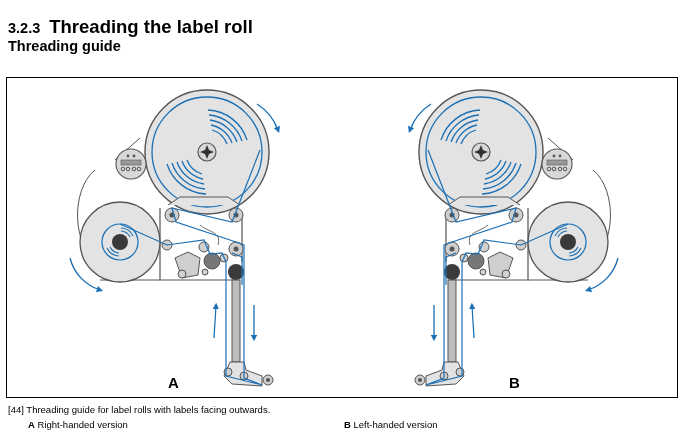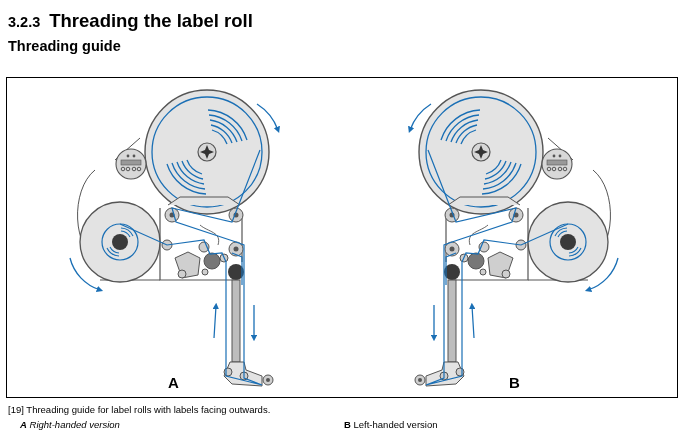--- a/index.html
+++ b/index.html
@@ -1,18 +1,18 @@
 <!DOCTYPE html>
 <html><head>
 <meta charset="utf-8">
 <style>
   html, body { margin: 0; padding: 0; background: #ffffff; }
   body { width: 688px; height: 436px; position: relative; overflow: hidden;
          font-family: "Liberation Sans", sans-serif; color: #000; }
-  .h1 { position: absolute; left: 8px; top: 10px; font-size: 18.5px; font-weight: bold; white-space: nowrap; }
+  .h1 { position: absolute; left: 8px; top: 16px; font-size: 18.5px; font-weight: bold; white-space: nowrap; }
   .h1 .num { font-size: 14.5px; margin-right: 9px; }
   .h2 { position: absolute; left: 8px; top: 38px; font-size: 14.5px; font-weight: bold; }
   .frame { position: absolute; left: 6px; top: 77px; width: 672px; height: 321px; border: 1px solid #000; box-sizing: border-box; }
   svg.fig { position: absolute; left: 0; top: 0; }
   .cap { position: absolute; font-size: 9.5px; white-space: nowrap; }
   .cap b { font-weight: bold; }
 </style>
 </head>
 <body>
 
@@ -115,23 +115,23 @@
     </g>
   <g transform="translate(688,0) scale(-1,1)">
       <use href="#machine"></use>
     </g>
 
   <text x="168" y="388" font-family="Liberation Sans, sans-serif" font-size="15" font-weight="bold">A</text>
   <text x="509" y="388" font-family="Liberation Sans, sans-serif" font-size="15" font-weight="bold">B</text>
 </svg>
 
 <div class="cap" style="left:8px; top:404px;">
-  <span>[19]</span>
+  <span>[44]</span>
   <span>Threading guide for label rolls with labels facing outwards.</span>
 </div>
-<div class="cap" style="left:20px; top:419px;font-style:italic;">
+<div class="cap" style="left:28px; top:419px;">
   <b>A</b>
   <span>Right-handed version</span>
 </div>
 <div class="cap" style="left:344px; top:419px;">
   <b>B</b>
   <span>Left-handed version</span>
 </div>
 
 </body></html>

